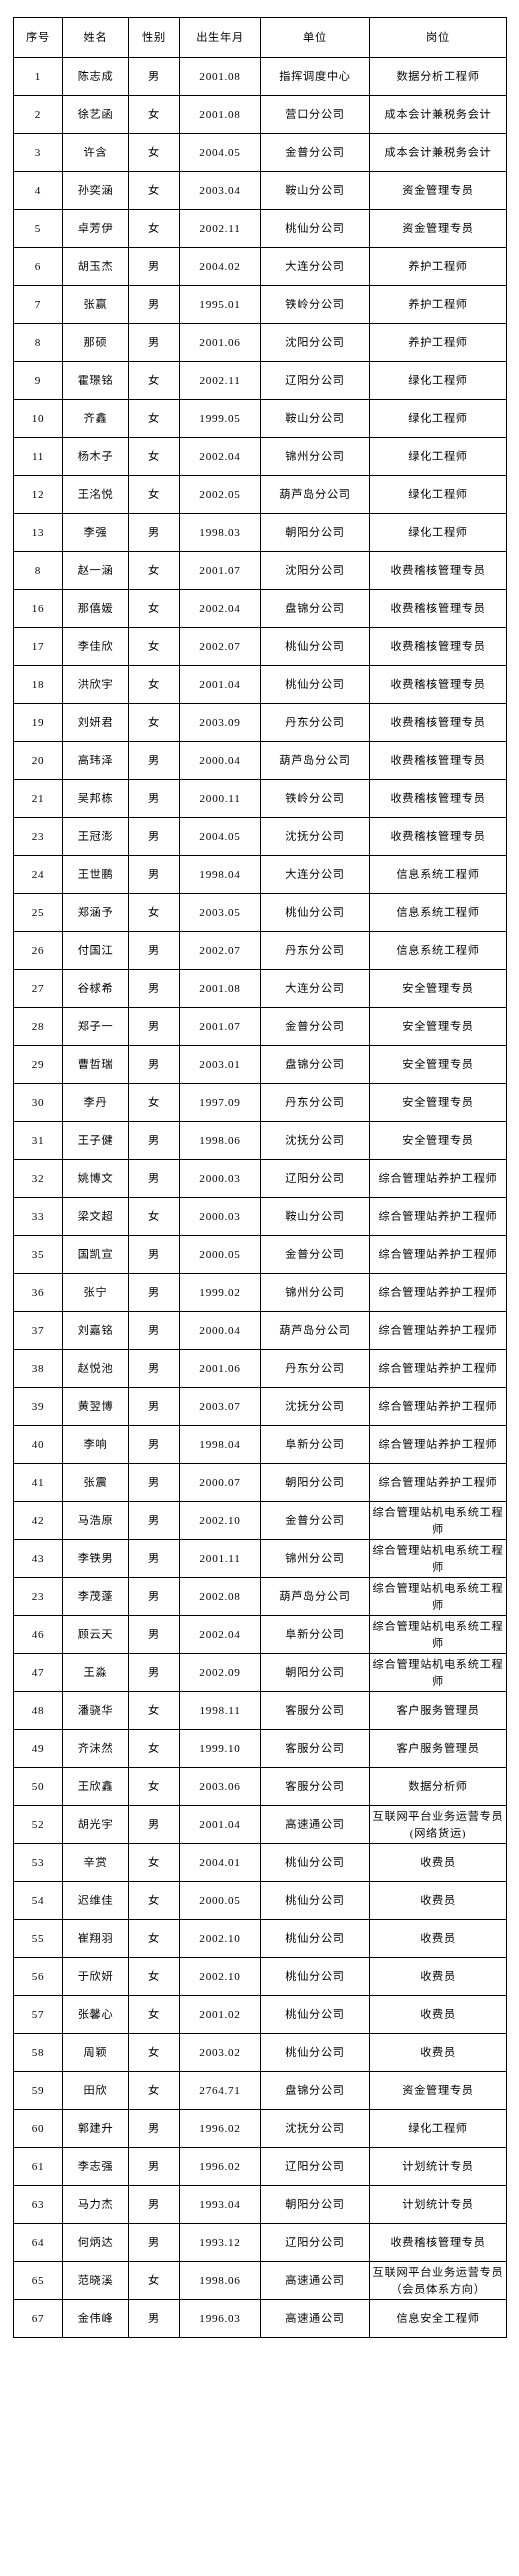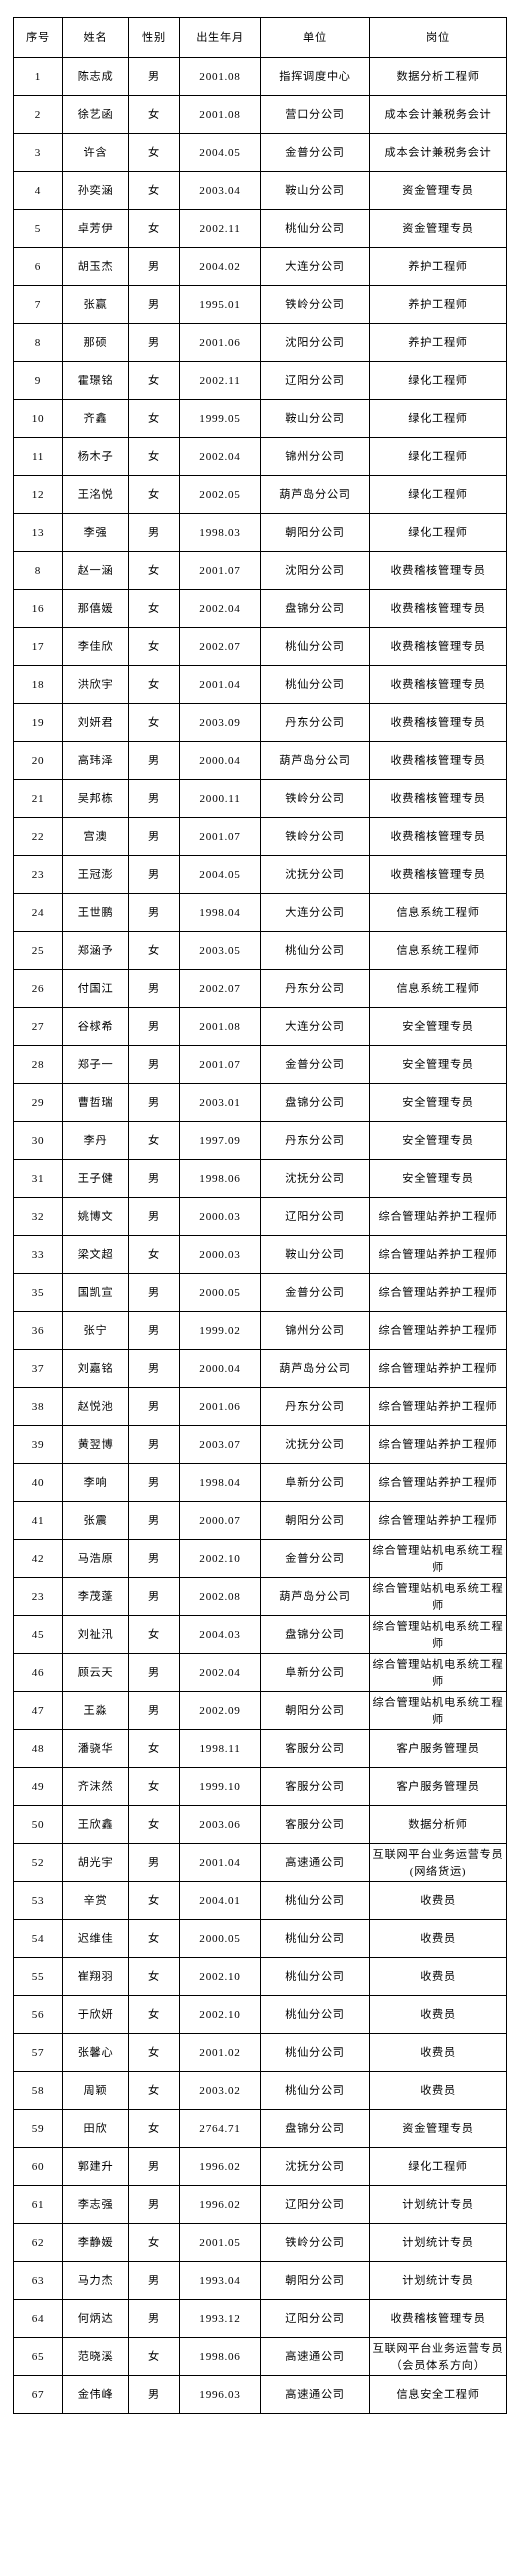--- a/index.html
+++ b/index.html
@@ -213,28 +213,20 @@
         </tr>
         <tr>
           <td class="col-0">21</td>
           <td class="col-1">吴邦栋</td>
           <td class="col-2">男</td>
           <td class="col-3">2000.11</td>
           <td class="col-4">铁岭分公司</td>
           <td class="col-5">收费稽核管理专员</td>
         </tr>
         <tr>
-          <td class="col-0">22</td>
-          <td class="col-1">宫澳</td>
-          <td class="col-2">男</td>
-          <td class="col-3">2001.07</td>
-          <td class="col-4">铁岭分公司</td>
-          <td class="col-5">收费稽核管理专员</td>
-        </tr>
-        <tr>
           <td class="col-0">23</td>
           <td class="col-1">王冠澎</td>
           <td class="col-2">男</td>
           <td class="col-3">2004.05</td>
           <td class="col-4">沈抚分公司</td>
           <td class="col-5">收费稽核管理专员</td>
         </tr>
         <tr>
           <td class="col-0">24</td>
           <td class="col-1">王世鹏</td>
@@ -373,36 +365,36 @@
         </tr>
         <tr>
           <td class="col-0">42</td>
           <td class="col-1">马浩原</td>
           <td class="col-2">男</td>
           <td class="col-3">2002.10</td>
           <td class="col-4">金普分公司</td>
           <td class="col-5">综合管理站机电系统工程师</td>
         </tr>
         <tr>
+          <td class="col-0">43</td>
+          <td class="col-1">李铁男</td>
+          <td class="col-2">男</td>
+          <td class="col-3">2001.11</td>
+          <td class="col-4">锦州分公司</td>
+          <td class="col-5">综合管理站机电系统工程师</td>
+        </tr>
+        <tr>
           <td class="col-0">23</td>
           <td class="col-1">李茂蓬</td>
           <td class="col-2">男</td>
           <td class="col-3">2002.08</td>
           <td class="col-4">葫芦岛分公司</td>
           <td class="col-5">综合管理站机电系统工程师</td>
         </tr>
         <tr>
-          <td class="col-0">45</td>
-          <td class="col-1">刘祉汛</td>
-          <td class="col-2">女</td>
-          <td class="col-3">2004.03</td>
-          <td class="col-4">盘锦分公司</td>
-          <td class="col-5">综合管理站机电系统工程师</td>
-        </tr>
-        <tr>
           <td class="col-0">46</td>
           <td class="col-1">顾云天</td>
           <td class="col-2">男</td>
           <td class="col-3">2002.04</td>
           <td class="col-4">阜新分公司</td>
           <td class="col-5">综合管理站机电系统工程师</td>
         </tr>
         <tr>
           <td class="col-0">47</td>
           <td class="col-1">王淼</td>
@@ -506,28 +498,20 @@
           <td class="col-3">1996.02</td>
           <td class="col-4">沈抚分公司</td>
           <td class="col-5">绿化工程师</td>
         </tr>
         <tr>
           <td class="col-0">61</td>
           <td class="col-1">李志强</td>
           <td class="col-2">男</td>
           <td class="col-3">1996.02</td>
           <td class="col-4">辽阳分公司</td>
-          <td class="col-5">计划统计专员</td>
-        </tr>
-        <tr>
-          <td class="col-0">62</td>
-          <td class="col-1">李静媛</td>
-          <td class="col-2">女</td>
-          <td class="col-3">2001.05</td>
-          <td class="col-4">铁岭分公司</td>
           <td class="col-5">计划统计专员</td>
         </tr>
         <tr>
           <td class="col-0">63</td>
           <td class="col-1">马力杰</td>
           <td class="col-2">男</td>
           <td class="col-3">1993.04</td>
           <td class="col-4">朝阳分公司</td>
           <td class="col-5">计划统计专员</td>
         </tr>

